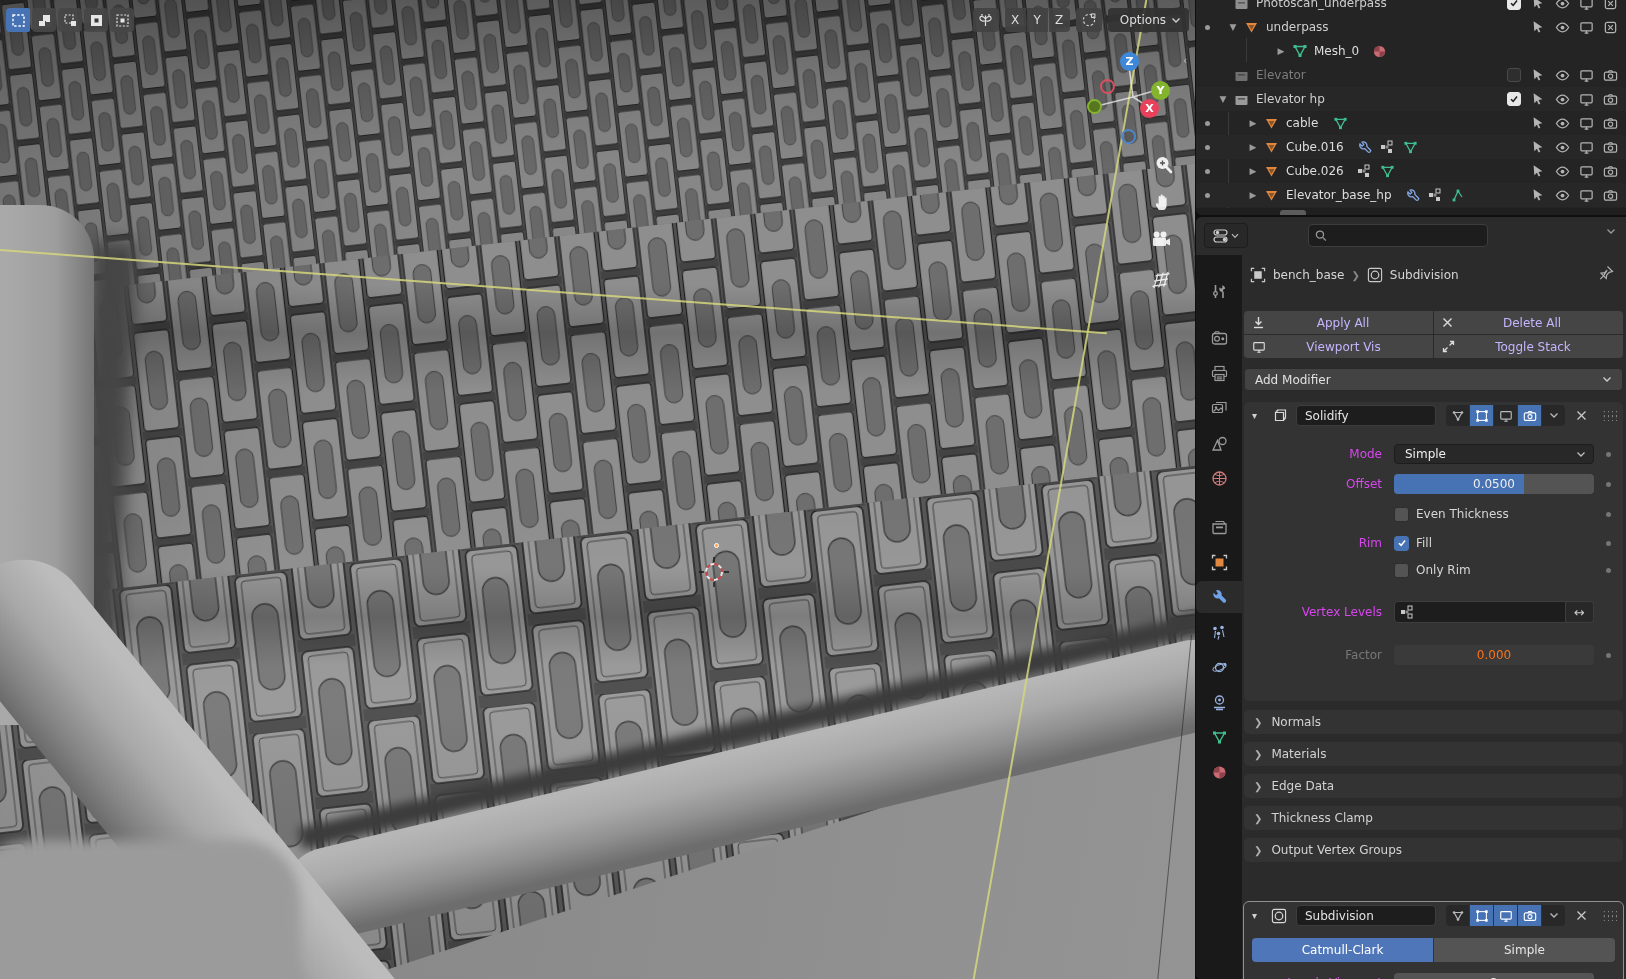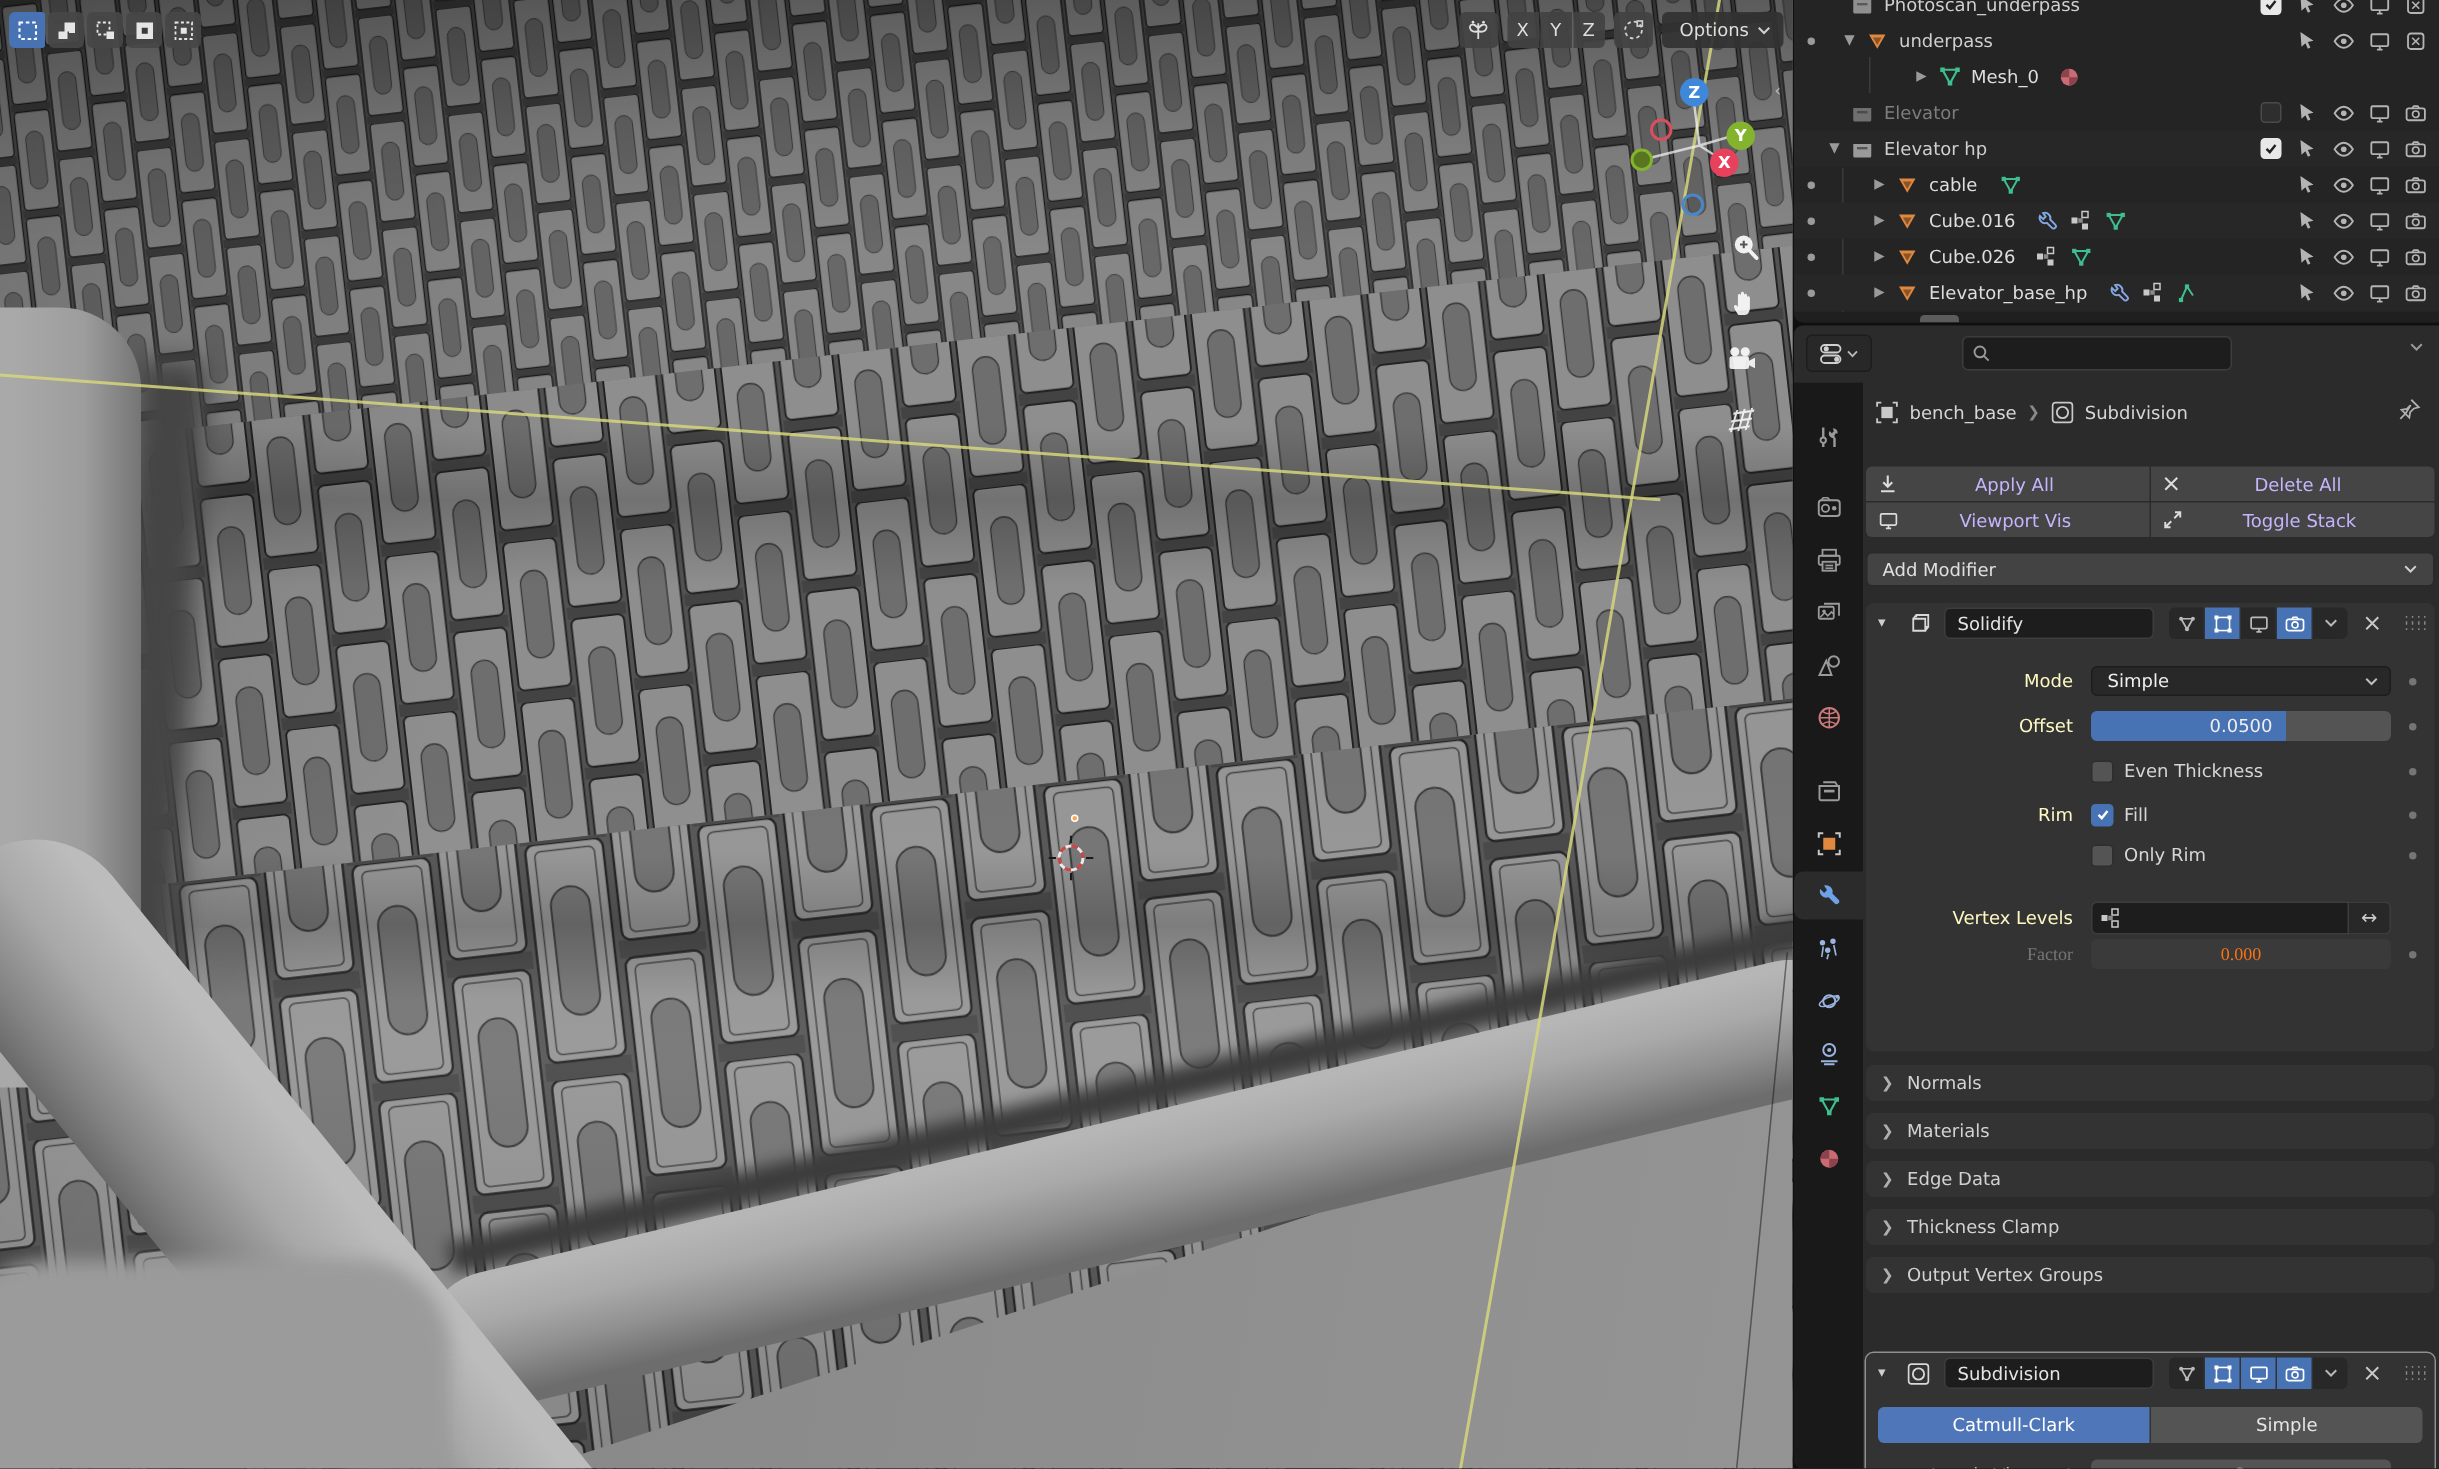--- a/index.html
+++ b/index.html
@@ -114,21 +114,21 @@
   .pname { width:140px; height:21px; background:#1d1d1d; border:1px solid #3d3d3d; border-radius:4px; color:#e4e4e4; display:flex; align-items:center; padding-left:8px; margin-left:4px; }
   .ptoggles { display:flex; gap:1px; margin-left:6px; }
   .ptog { width:23px; height:21px; background:#282828; display:flex; align-items:center; justify-content:center; color:#b9b9b9; }
   .ptog.on { background:#4772b3; color:#fff; }
   .ptog:first-child { border-radius:4px 0 0 4px; }
   .ptog.last { border-radius:0 4px 4px 0; }
   .pxtra { width:18px; display:flex; align-items:center; justify-content:center; color:#c9c9c9; margin-left:3px; }
   .dragdots { margin-left:auto; color:#8a8a8a; letter-spacing:1px; font-size:9px; line-height:5px; text-align:center; }
 
   .prow { position:relative; height:22px; display:flex; align-items:center; }
-  .plabel { width:150px; text-align:right; padding-right:12px; color:#fef9c3; flex:none; }
+  .plabel { width:150px; text-align:right; padding-right:12px; color:#d946ef; flex:none; }
   .plabel.disabled { color:#777; }
   .pfield { width:200px; height:20px; border-radius:4px; background:#545454; color:#eee; display:flex; align-items:center; justify-content:center; position:relative; overflow:hidden; }
   .pfield.dropdown { background:#282828; border:1px solid #1d1d1d; justify-content:flex-start; padding-left:10px; }
   .pfield.dropdown .chev { position:absolute; right:7px; color:#bfbfbf; }
   .pfield.disabled { background:#3a3a3a; color:#f97316; }
   .fill-bar { position:absolute; left:0; top:0; bottom:0; background:#4772b3; }
   .fval { position:relative; }
   .deco-dot { position:absolute; right:-17px; width:5px; height:5px; border-radius:50%; background:#757575; }
   .pcheck { width:15px; height:15px; border-radius:3px; background:#545454; border:1px solid #2e2e2e; flex:none; display:flex; align-items:center; justify-content:center; color:#fff; }
   .pcheck.on { background:#4772b3; border-color:#4772b3; }
@@ -1038,21 +1038,21 @@
           <span class="vgfield">
             <svg width="14" height="14" viewBox="0 0 14 14">
                 <rect x="1" y="5" width="4" height="4" fill="#c9c9c9"></rect>
                 <rect x="8" y="1" width="4" height="4" fill="none" stroke="#c9c9c9"></rect>
                 <rect x="8" y="9" width="4" height="4" fill="none" stroke="#c9c9c9"></rect>
                 <rect x="5.5" y="5.5" width="3" height="3" fill="#8a8a8a"></rect>
               </svg>
           </span>
           <span class="vgswap">↔</span>
         </div>
-        <div class="prow" style="margin-top:1px;font-family:Liberation Serif, serif;">
+        <div class="prow" style="margin-top:20px;">
           <span class="plabel disabled">Factor</span>
           <span class="pfield disabled">
               <span class="fval">0.000</span>
             </span>
           <span class="deco-dot" style="right:12px;"></span>
         </div>
       </div>
 
       <div class="section" style="top:455px;">
         <span class="schev">❯</span>

